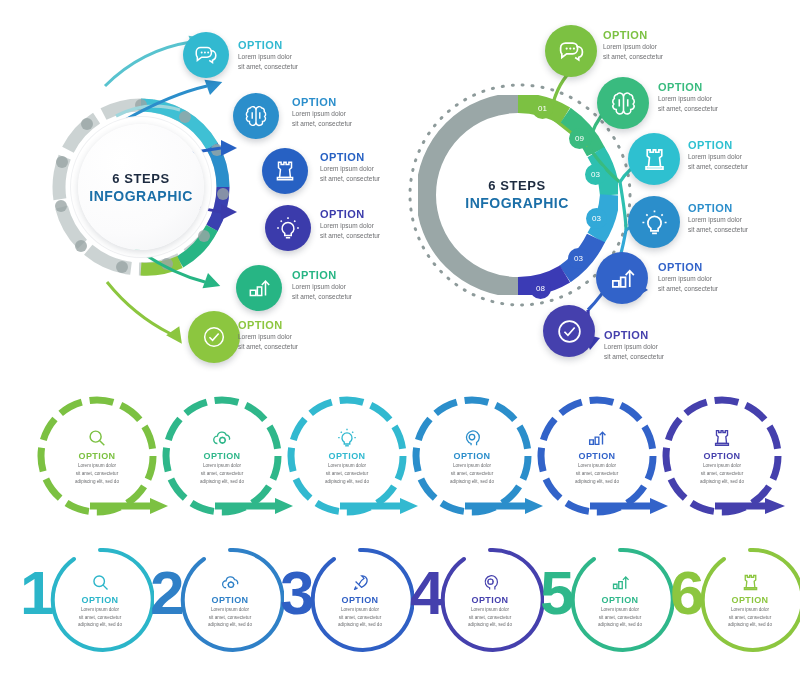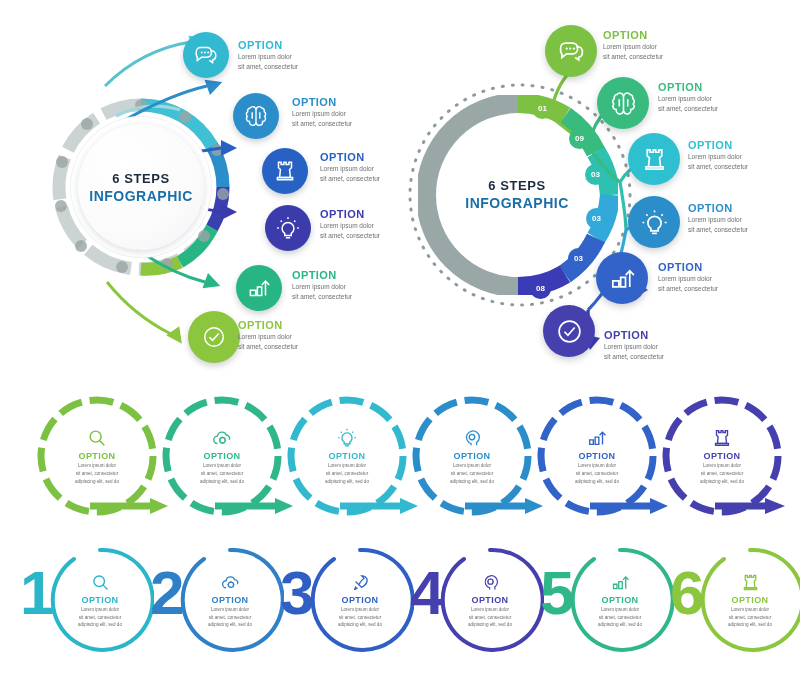--- a/index.html
+++ b/index.html
@@ -36,21 +36,21 @@
   .b2 .hub2{
     position:absolute;left:41px;top:118px;width:152px;height:152px;border-radius:50%;
     background:#ffffff;display:flex;flex-direction:column;align-items:center;justify-content:center;
   }
   .b2 .hub2 .l1{font-size:13px;font-weight:bold;color:#1d2b40;letter-spacing:.6px;}
   .b2 .hub2 .l2{font-size:14px;font-weight:bold;color:#1b6fa8;letter-spacing:.5px;margin-top:2px;}
   .b2 .node{position:absolute;width:52px;height:52px;border-radius:50%;
     display:flex;align-items:center;justify-content:center;box-shadow:0 3px 7px rgba(30,40,60,.22);}
   .b2 .node svg{width:29px;height:29px;}
   .b2 .badge{position:absolute;width:21px;height:21px;border-radius:50%;
-    display:flex;align-items:center;justify-content:center;color:#fff;font-size:8px;font-weight:bold;}
+    display:flex;align-items:center;justify-content:center;color:#fff;font-size:8px;font-weight:normal;}
   .b2 .txt{position:absolute;}
   .b2 .txt .opt-title{font-size:11px;}
   .b2 .txt .opt-desc{font-size:6.5px;margin-top:2px;}
 
   
   .b3{position:absolute;left:0;top:392px;width:800px;height:140px;}
   .b3 .cell{position:absolute;top:0;width:128px;height:128px;}
   .b3 .inner{position:absolute;left:0;top:0;width:128px;height:128px;
     display:flex;flex-direction:column;align-items:center;justify-content:center;}
   .b3 .inner svg{width:22px;height:22px;margin-bottom:3px;}

